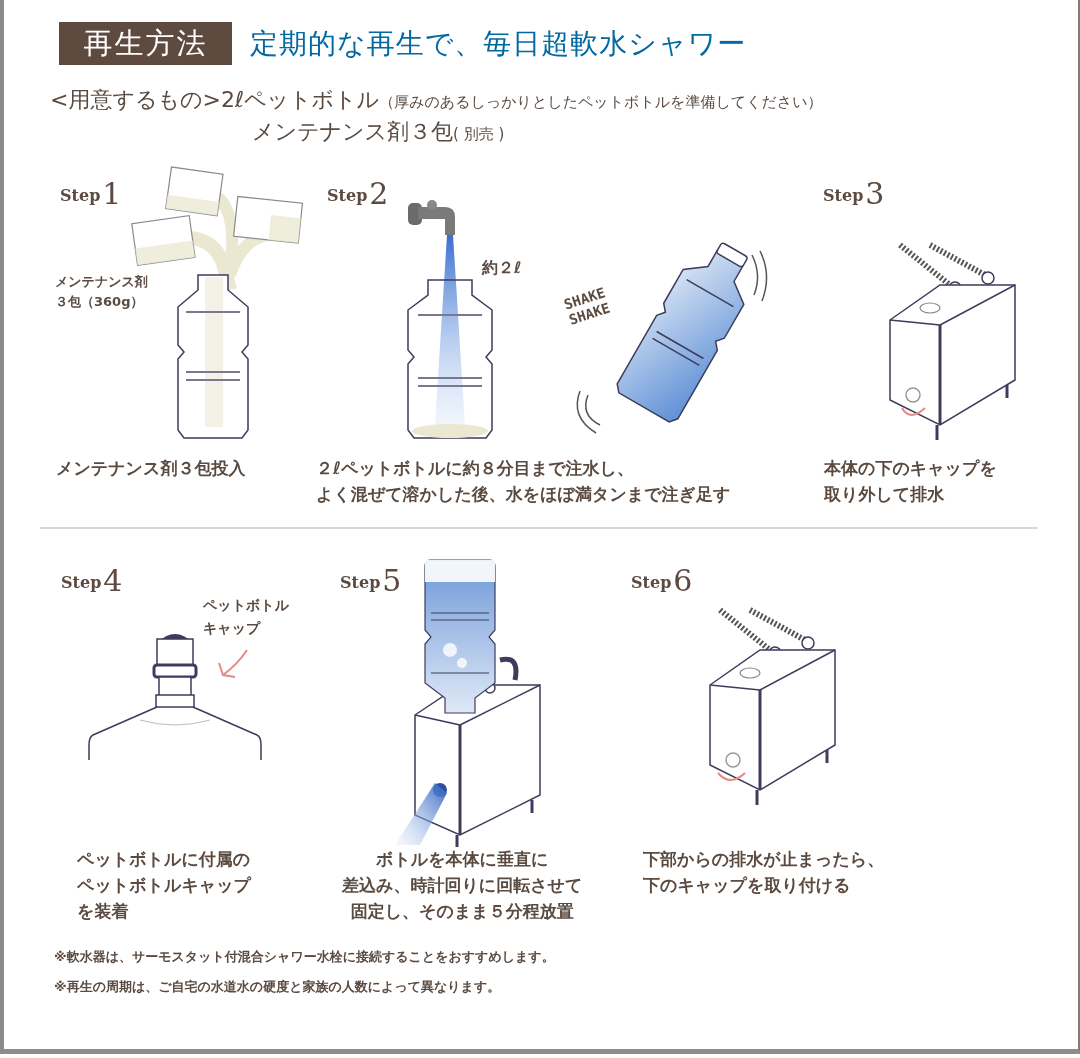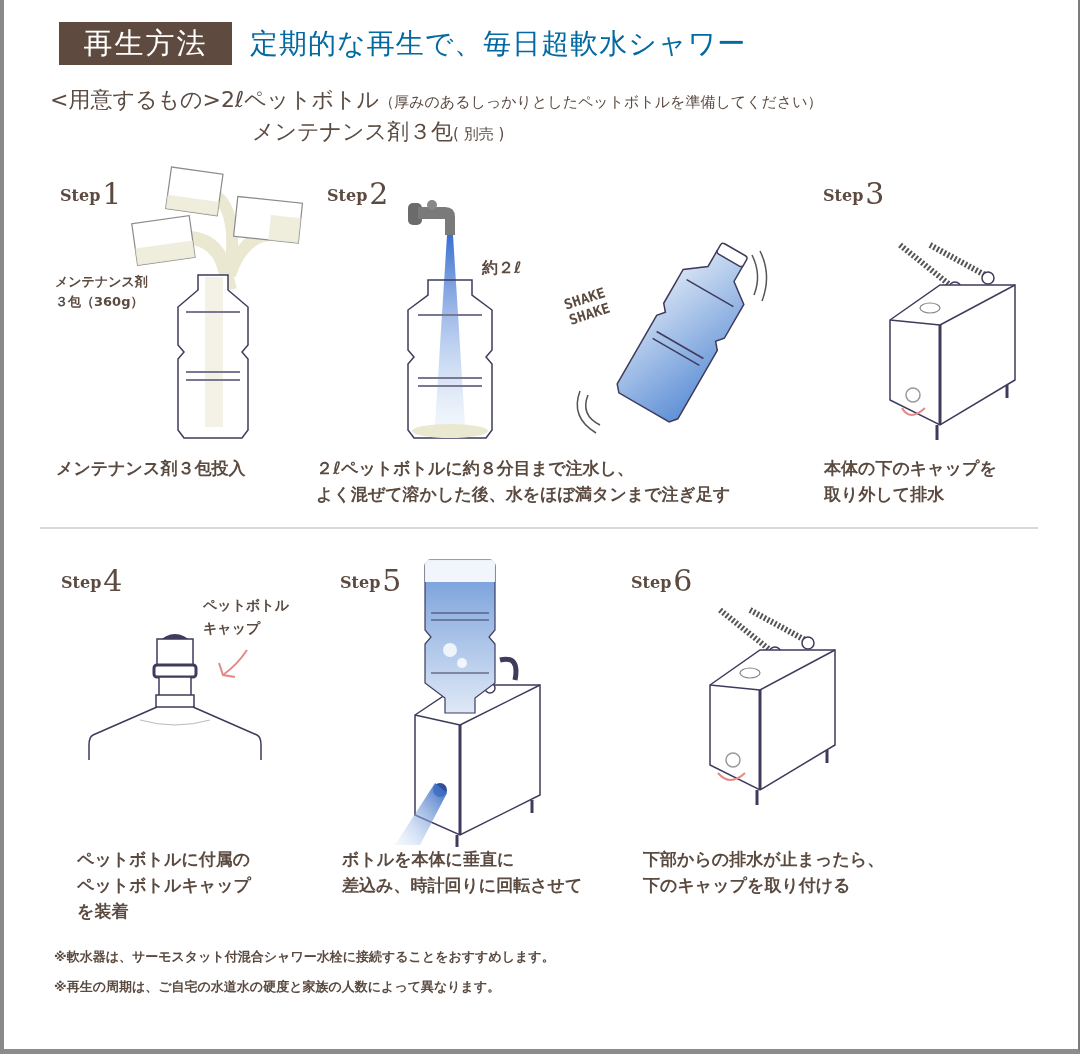--- a/index.html
+++ b/index.html
@@ -201,23 +201,24 @@
   <rect x="30" y="5" width="70" height="22" fill="#fff" opacity=".9"></rect>
   <line x1="36" y1="58" x2="94" y2="58" stroke="#3e3b5c" stroke-width="1"></line>
   <line x1="36" y1="65" x2="94" y2="65" stroke="#3e3b5c" stroke-width="1"></line>
   <line x1="36" y1="118" x2="94" y2="118" stroke="#3e3b5c" stroke-width="1"></line>
   <circle cx="55" cy="95" r="7" fill="#fff" opacity=".8"></circle>
   <circle cx="67" cy="108" r="5" fill="#fff" opacity=".8"></circle>
 
   <circle cx="45" cy="235" r="7" fill="#2f4f9a"></circle>
   <polygon points="40,228 52,238 25,290 0,290" fill="url(#jet)"></polygon>
 </svg>
-<div class="caption" style="left:342px; top:846px;">
+<div class="caption" style="left:342px; top:846px;text-align:center;">
   <div>ボトルを本体に垂直に</div>
   <div>差込み、時計回りに回転させて</div>
+  <div>固定し、そのまま５分程放置</div>
 </div>
 
 <div class="step-label" style="left:631px; top:563px;">
   <span>Step</span><span class="num">6</span>
 </div>
 <svg style="left:700px; top:605px;" width="150" height="205">
   <path d="M20 5 L70 45" stroke="#555" stroke-width="6" stroke-dasharray="2 2"></path>
   <path d="M50 5 L105 35" stroke="#555" stroke-width="6" stroke-dasharray="2 2"></path>
   <circle cx="75" cy="48" r="6" fill="#fff" stroke="#3e3b5c" stroke-width="1.5"></circle>
   <circle cx="108" cy="38" r="6" fill="#fff" stroke="#3e3b5c" stroke-width="1.5"></circle>

